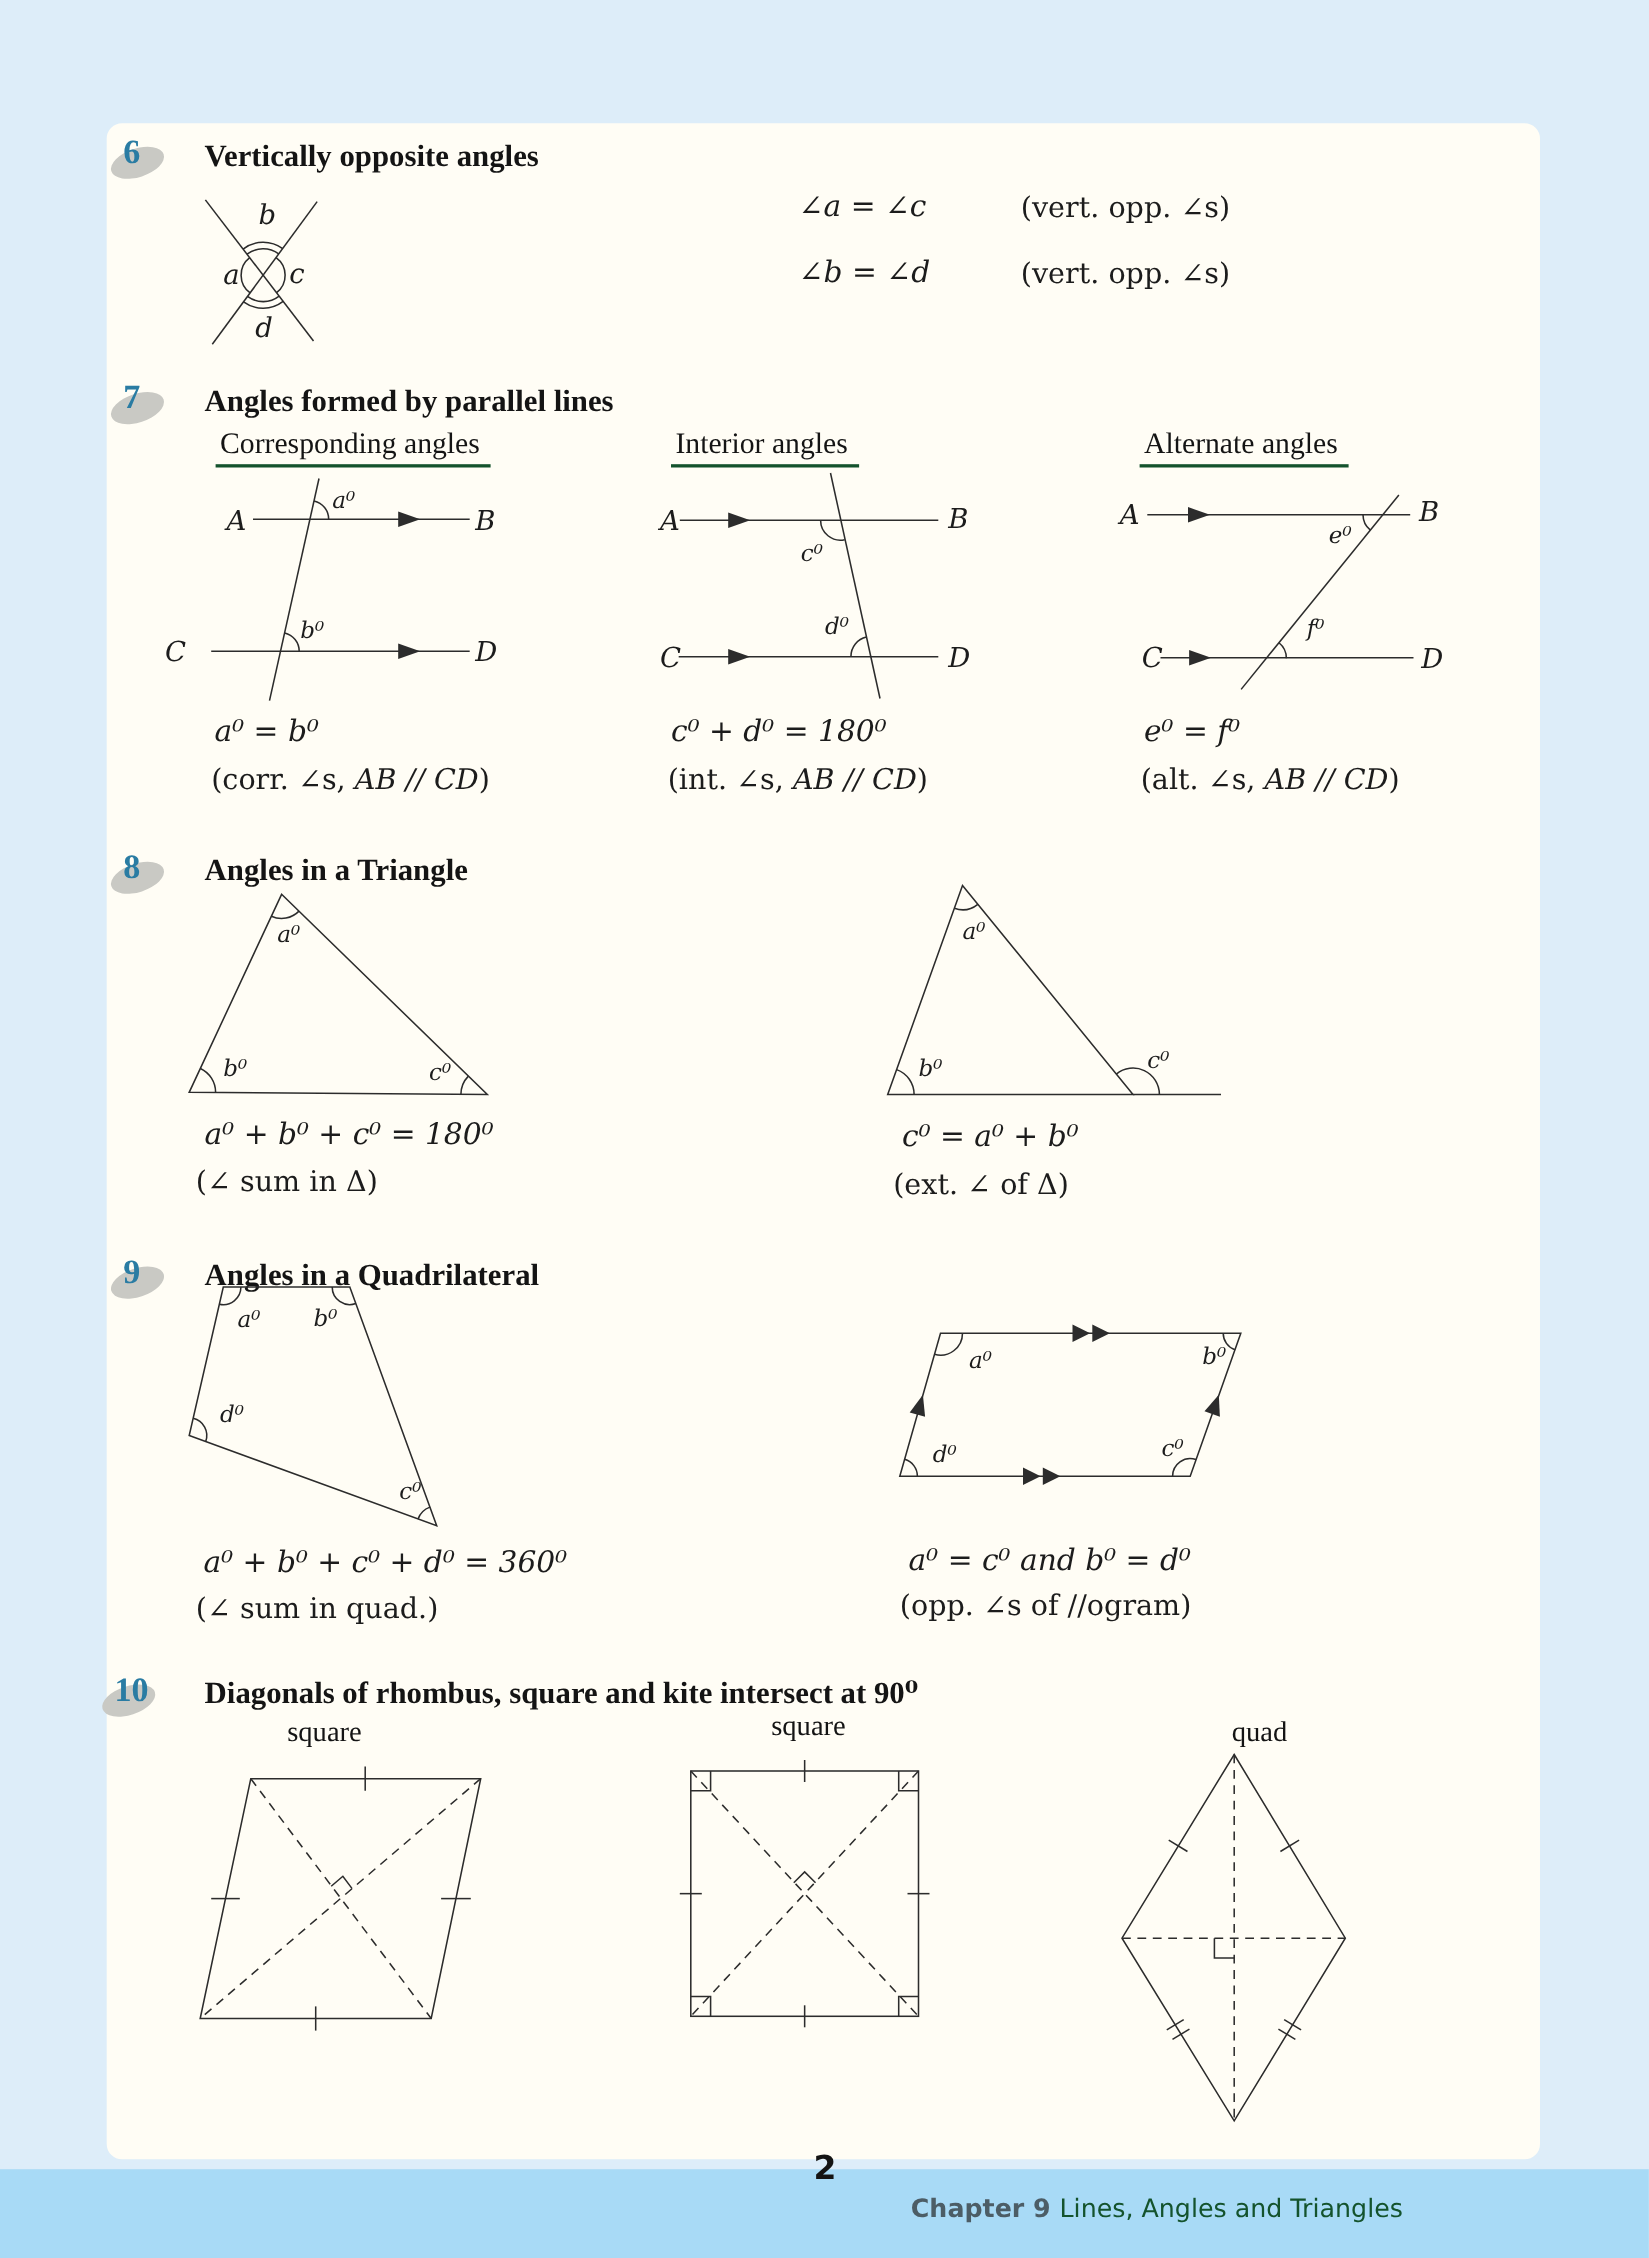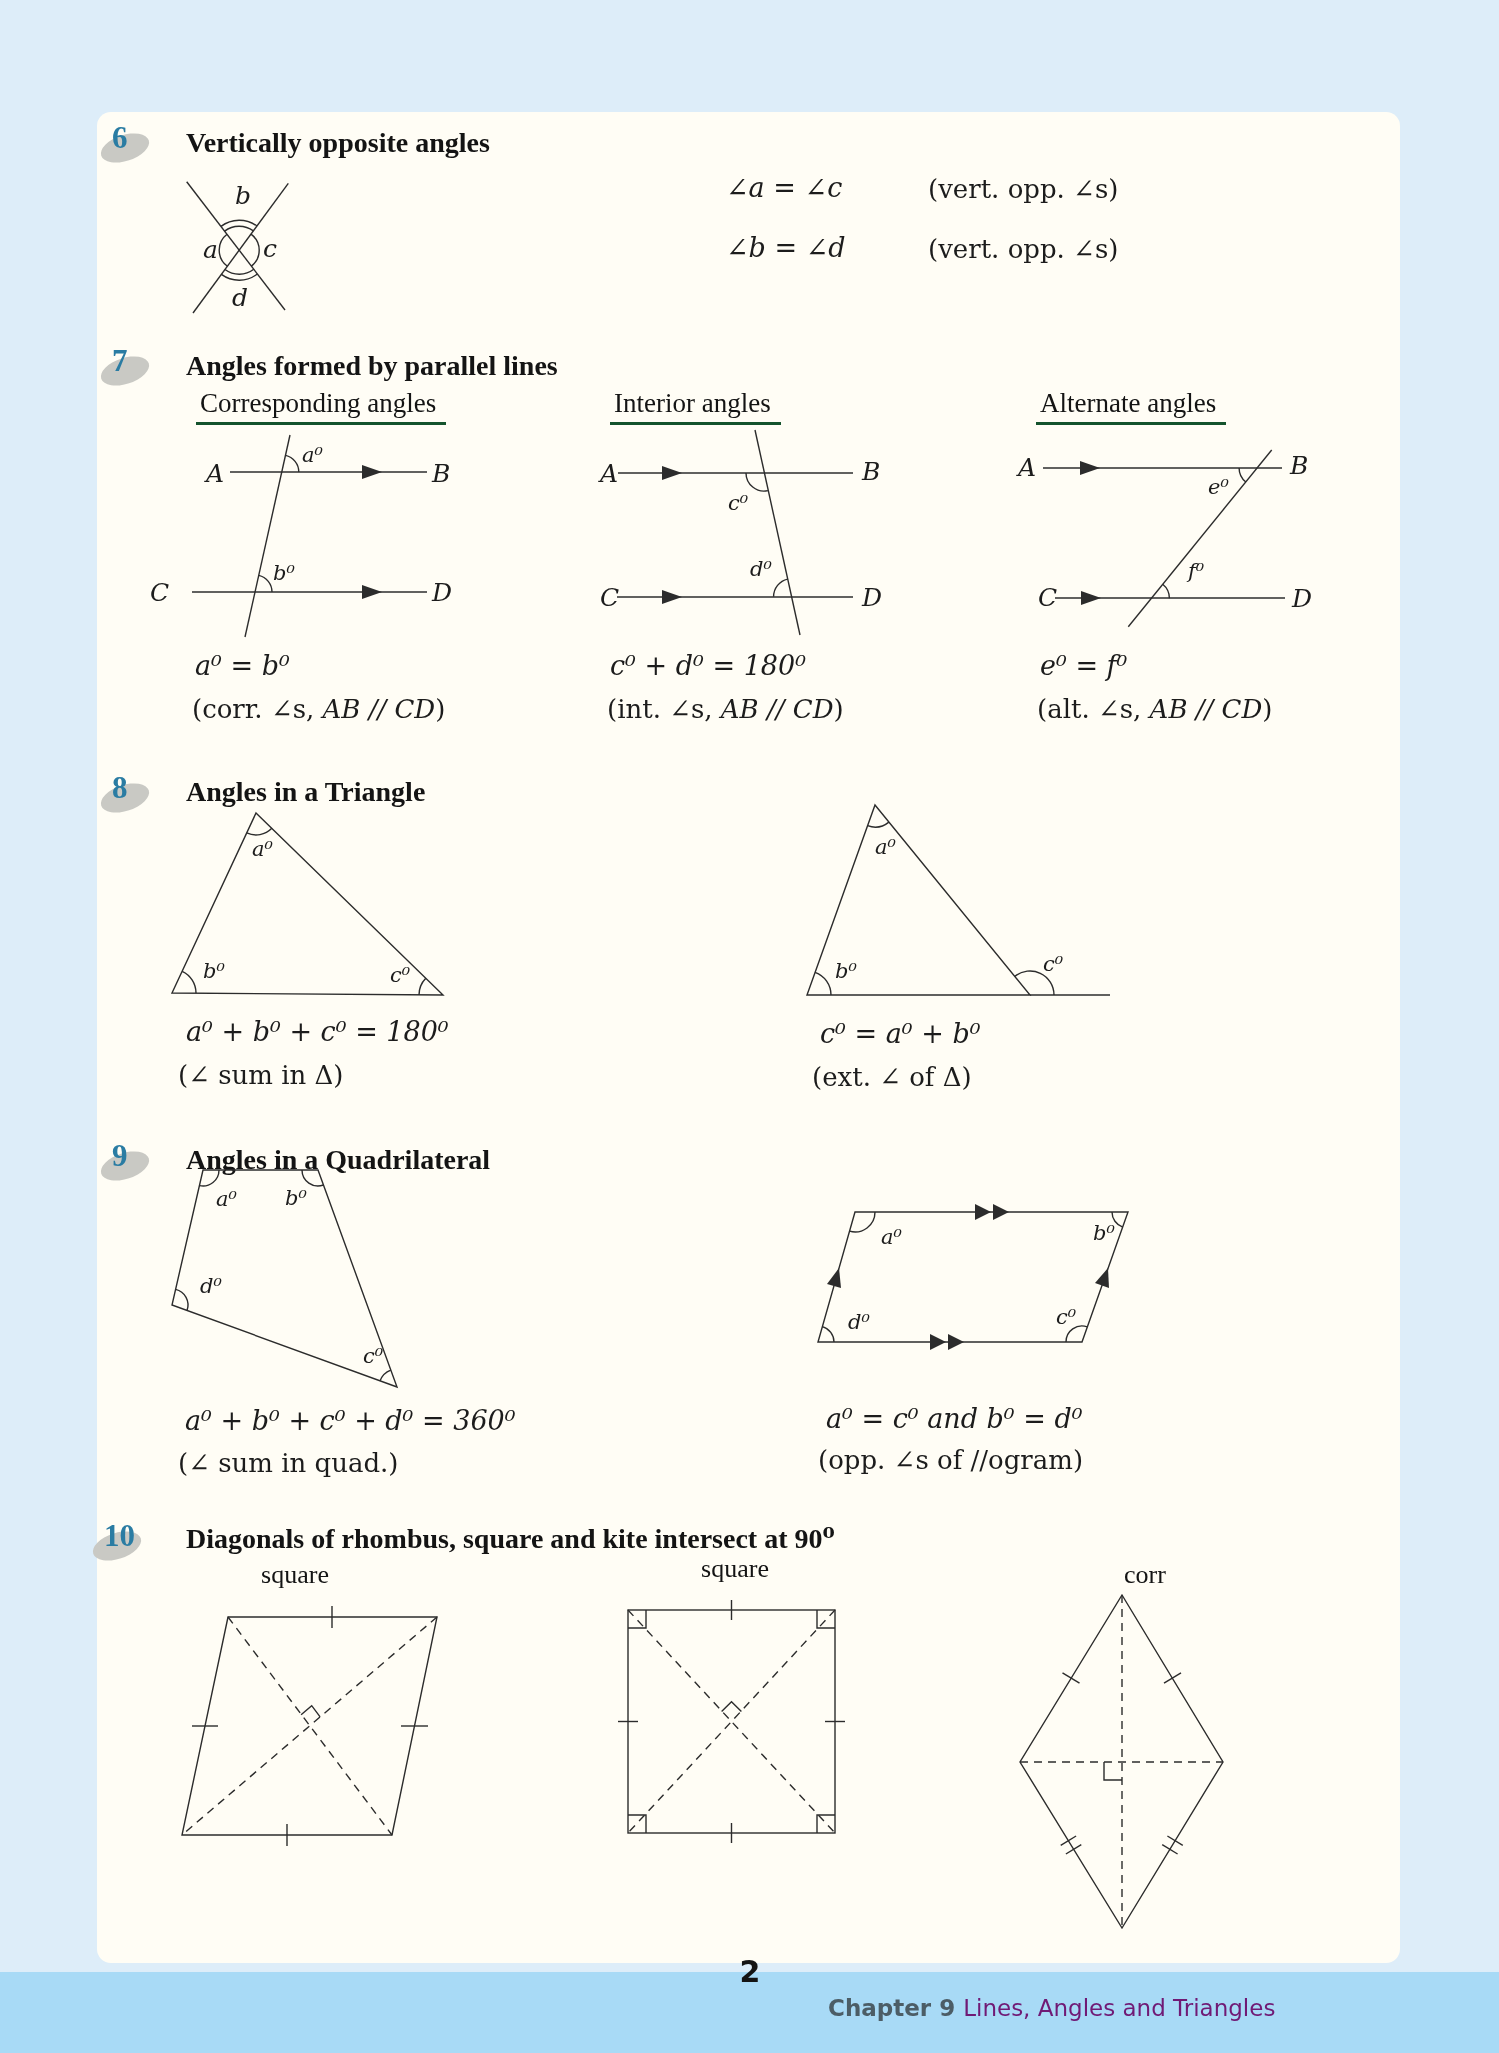--- a/index.html
+++ b/index.html
@@ -18,21 +18,21 @@
   svg.diag{position:absolute;overflow:visible;}
   .diag .st{stroke:#2c2c2c;stroke-width:1.4;fill:none;}
   .diag .dash{stroke-dasharray:8 6;}
   .diag .arr{fill:#2c2c2c;stroke:none;}
   .diag text{font:italic 21px "DejaVu Serif","DejaVu Sans",serif;fill:#1c1c1c;}
   .diag text.vx{font-size:25px;}
   .fband{position:absolute;left:0;top:1972px;width:1499px;height:81px;background:#a8daf6;}
   .pagenum{position:absolute;left:720px;top:1954px;width:60px;text-align:center;font:bold 30px "DejaVu Sans","Liberation Sans",sans-serif;color:#141414;}
   .fleft{position:absolute;left:88px;top:1980px;font:19px "Liberation Serif","DejaVu Serif",serif;color:#3c4254;line-height:24px;}
   .fright{position:absolute;left:828px;top:1995px;font:bold 23px "DejaVu Sans","Liberation Sans",sans-serif;color:#4c5d66;white-space:nowrap;}
-  .fright .lt{font-weight:normal;color:#701a75;margin-top:25px;}
+  .fright .lt{font-weight:normal;color:#14532d;margin-top:25px;}
 </style>
 </head>
 <body>
 
 <div class="page">
   <div class="panel"></div>
 
   <div class="badge" style="left:112px;top:120px">
     <span class="sh"></span>
     <span class="n">6</span>
@@ -230,21 +230,21 @@
   <div class="reason" style="left:818px;top:1445px">(opp. ∠s of //ogram)</div>
 
   <div class="badge" style="left:104px;top:1518px">
     <span class="sh"></span>
     <span class="n">10</span>
   </div>
   <div class="sec-title" style="left:186px;top:1522px">Diagonals of rhombus, square and kite intersect at 90⁰</div>
 
   <div class="shape-label" style="left:210px;top:1560px;width:170px">square</div>
   <div class="shape-label" style="left:655px;top:1554px;width:160px">square</div>
-  <div class="shape-label" style="left:1080px;top:1560px;width:130px">corr</div>
+  <div class="shape-label" style="left:1080px;top:1560px;width:130px">quad</div>
 
   <svg class="diag" style="left:140px;top:1590px" width="320" height="280">
     <polygon class="st" points="88,27 297,27 252,245 42,245"></polygon>
     <g class="st dash">
       <path d="M88 27 L252 245"></path>
       <path d="M297 27 L42 245"></path>
     </g>
     <path class="st" d="M161.1 124.8 L171.7 115.7 L180.1 126.9"></path>
     <g class="st">
       <path d="M192 16 L192 38"></path>

